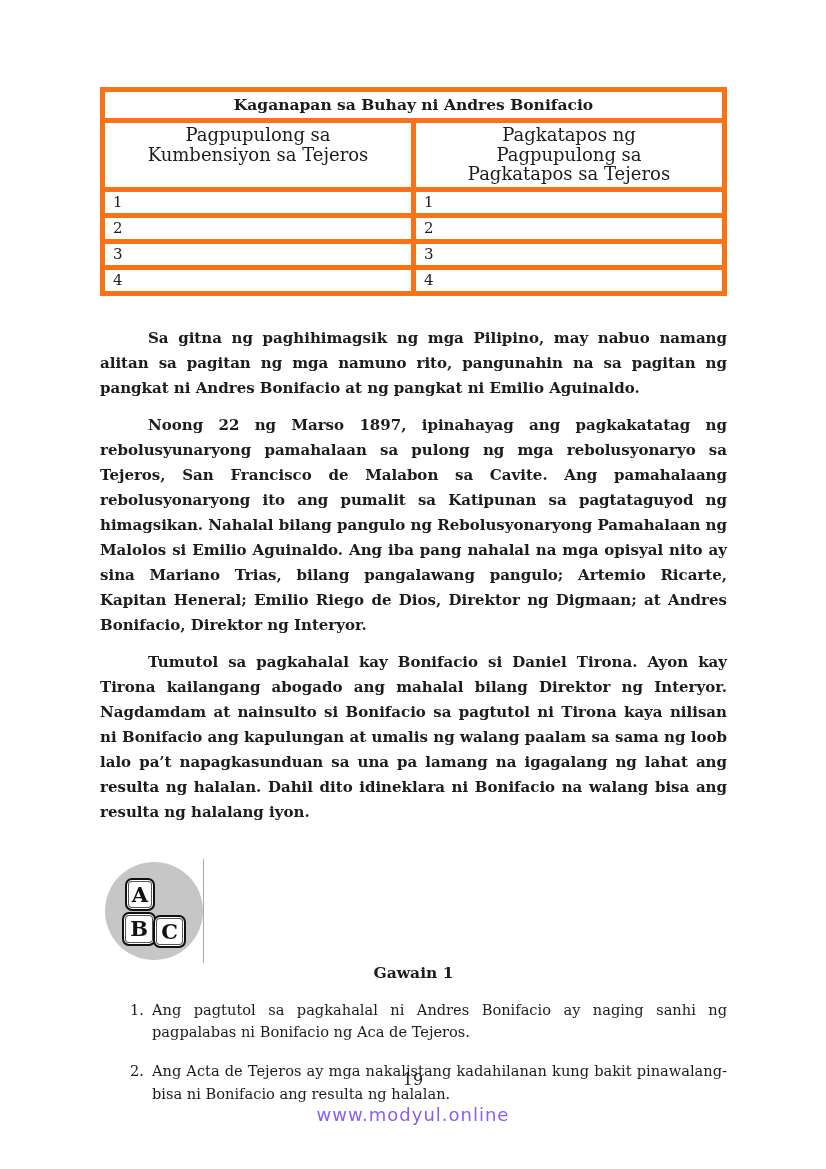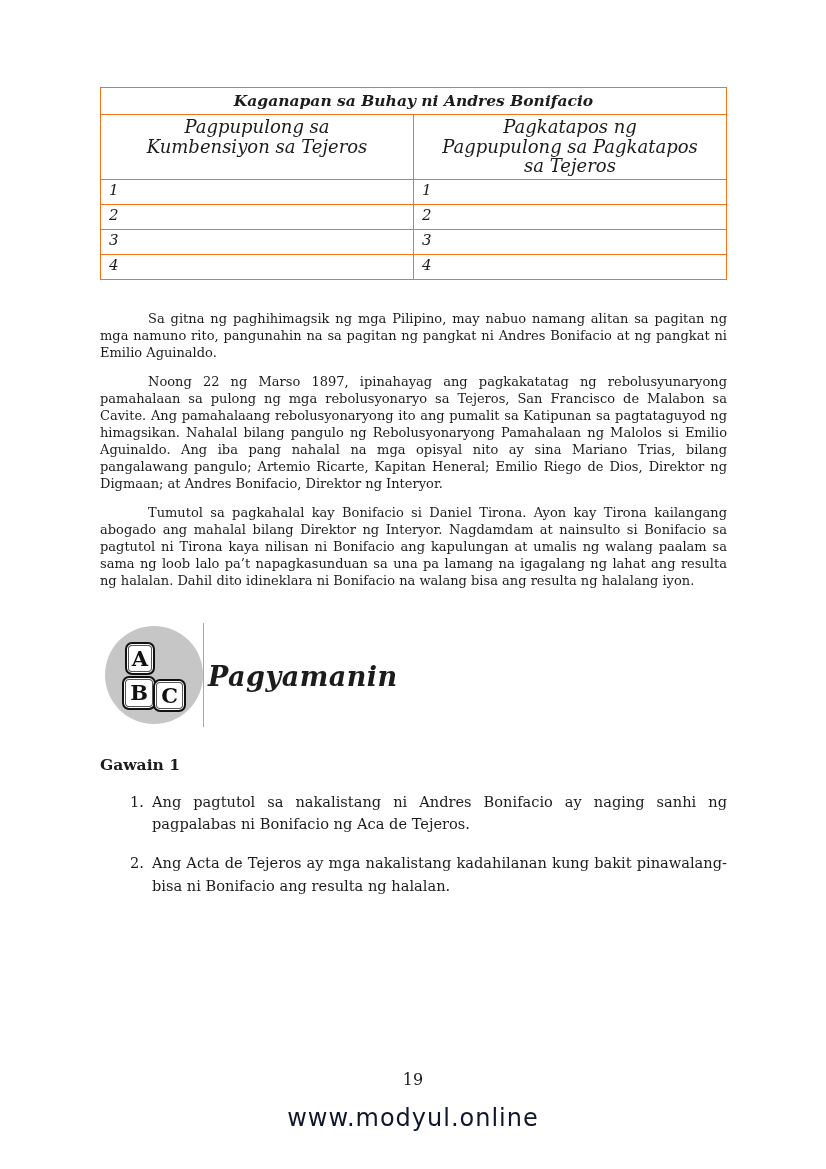--- a/index.html
+++ b/index.html
@@ -15,22 +15,21 @@
     padding: 87px 99px 0 100px;
   }
 
   
   table.events {
     width: 100%;
     border-collapse: collapse;
     table-layout: fixed;
   }
   table.events td {
-    border: 1px solid #f97316;
-    font-style: italic;
+    border: 5px solid #f97316;
   }
   .t-title {
     text-align: center;
     font-weight: bold;
     font-size: 15.5px;
     padding: 3px 4px 4px 4px;
   }
   .t-head {
     text-align: center;
     font-size: 18px;
@@ -40,25 +39,26 @@
   }
   .t-cell {
     font-size: 15px;
     height: 25px;
     padding: 1px 8px 2px 8px;
     vertical-align: top;
   }
 
   
   .para {
-    font-size: 13px;
-    line-height: 17px;
+    font-size: 15px;
+    line-height: 25px;
     text-align: justify;
     text-indent: 48px;
     margin-top: 12px;
+    font-weight: bold;
   }
   .para.first { margin-top: 30px; }
 
   
   .section-header {
     margin-top: 34px;
     margin-left: 5px;
     display: flex;
     align-items: center;
     height: 104px;
@@ -101,23 +101,23 @@
     margin-left: 4px;
     font-size: 27px;
     font-weight: bold;
     font-style: italic;
     letter-spacing: 0.5px;
     padding-top: 4px;
   }
 
   
   .gawain-heading {
-    margin-top: 28px;
     font-weight: bold;
     font-size: 15.5px;
+    text-align: center;
   }
   .panuto {
     margin-top: 15px;
     font-size: 14.6px;
     line-height: 22.4px;
     text-align: justify;
     padding-left: 33px;
     text-indent: -33px;
   }
   .panuto-label { margin-right: 7px; }
@@ -136,23 +136,23 @@
     left: 0; top: 1070px;
     width: 100%;
     text-align: center;
     font-size: 16px;
   }
   .watermark {
     position: absolute;
     left: 0; top: 1104px;
     width: 100%;
     text-align: center;
-    font-size: 24px;
+    font-size: 18px;
     letter-spacing: 1px;
-    color: #0f172a;
+    color: #8b5cf6;
     font-family: "DejaVu Sans", "Liberation Sans", sans-serif;
   }
 </style>
 </head>
 <body>
 
 <div class="page">
 
   <table class="events">
     <tbody>
@@ -187,29 +187,28 @@
   <p class="para">Tumutol sa pagkahalal kay Bonifacio si Daniel Tirona. Ayon kay Tirona kailangang abogado ang mahalal bilang Direktor ng Interyor. Nagdamdam at nainsulto si Bonifacio sa pagtutol ni Tirona kaya nilisan ni Bonifacio ang kapulungan at umalis ng walang paalam sa sama ng loob lalo pa’t napagkasunduan sa una pa lamang na igagalang ng lahat ang resulta ng halalan. Dahil dito idineklara ni Bonifacio na walang bisa ang resulta ng halalang iyon.</p>
 
   <div class="section-header">
     <div class="abc-icon">
       <div class="abc-circle"></div>
       <div class="block block-a">A</div>
       <div class="block block-b">B</div>
       <div class="block block-c">C</div>
     </div>
     <div class="section-divider"></div>
-    <div class="section-title">Pagyamanin</div>
   </div>
 
   <div class="gawain-heading">Gawain 1</div>
 
 
   <div class="item">
     <span class="item-num">1.</span>
-    <span class="item-text">Ang pagtutol sa nakalistang ni Andres Bonifacio ay naging sanhi ng pagpalabas ni Bonifacio ng Aca de Tejeros.</span>
+    <span class="item-text">Ang pagtutol sa pagkahalal ni Andres Bonifacio ay naging sanhi ng pagpalabas ni Bonifacio ng Aca de Tejeros.</span>
   </div>
   <div class="item">
     <span class="item-num">2.</span>
     <span class="item-text">Ang Acta de Tejeros ay mga nakalistang kadahilanan kung bakit pinawalang-bisa ni Bonifacio ang resulta ng halalan.</span>
   </div>
 
 </div>
 
 <div class="page-number">19</div>
 <div class="watermark">www.modyul.online</div>

